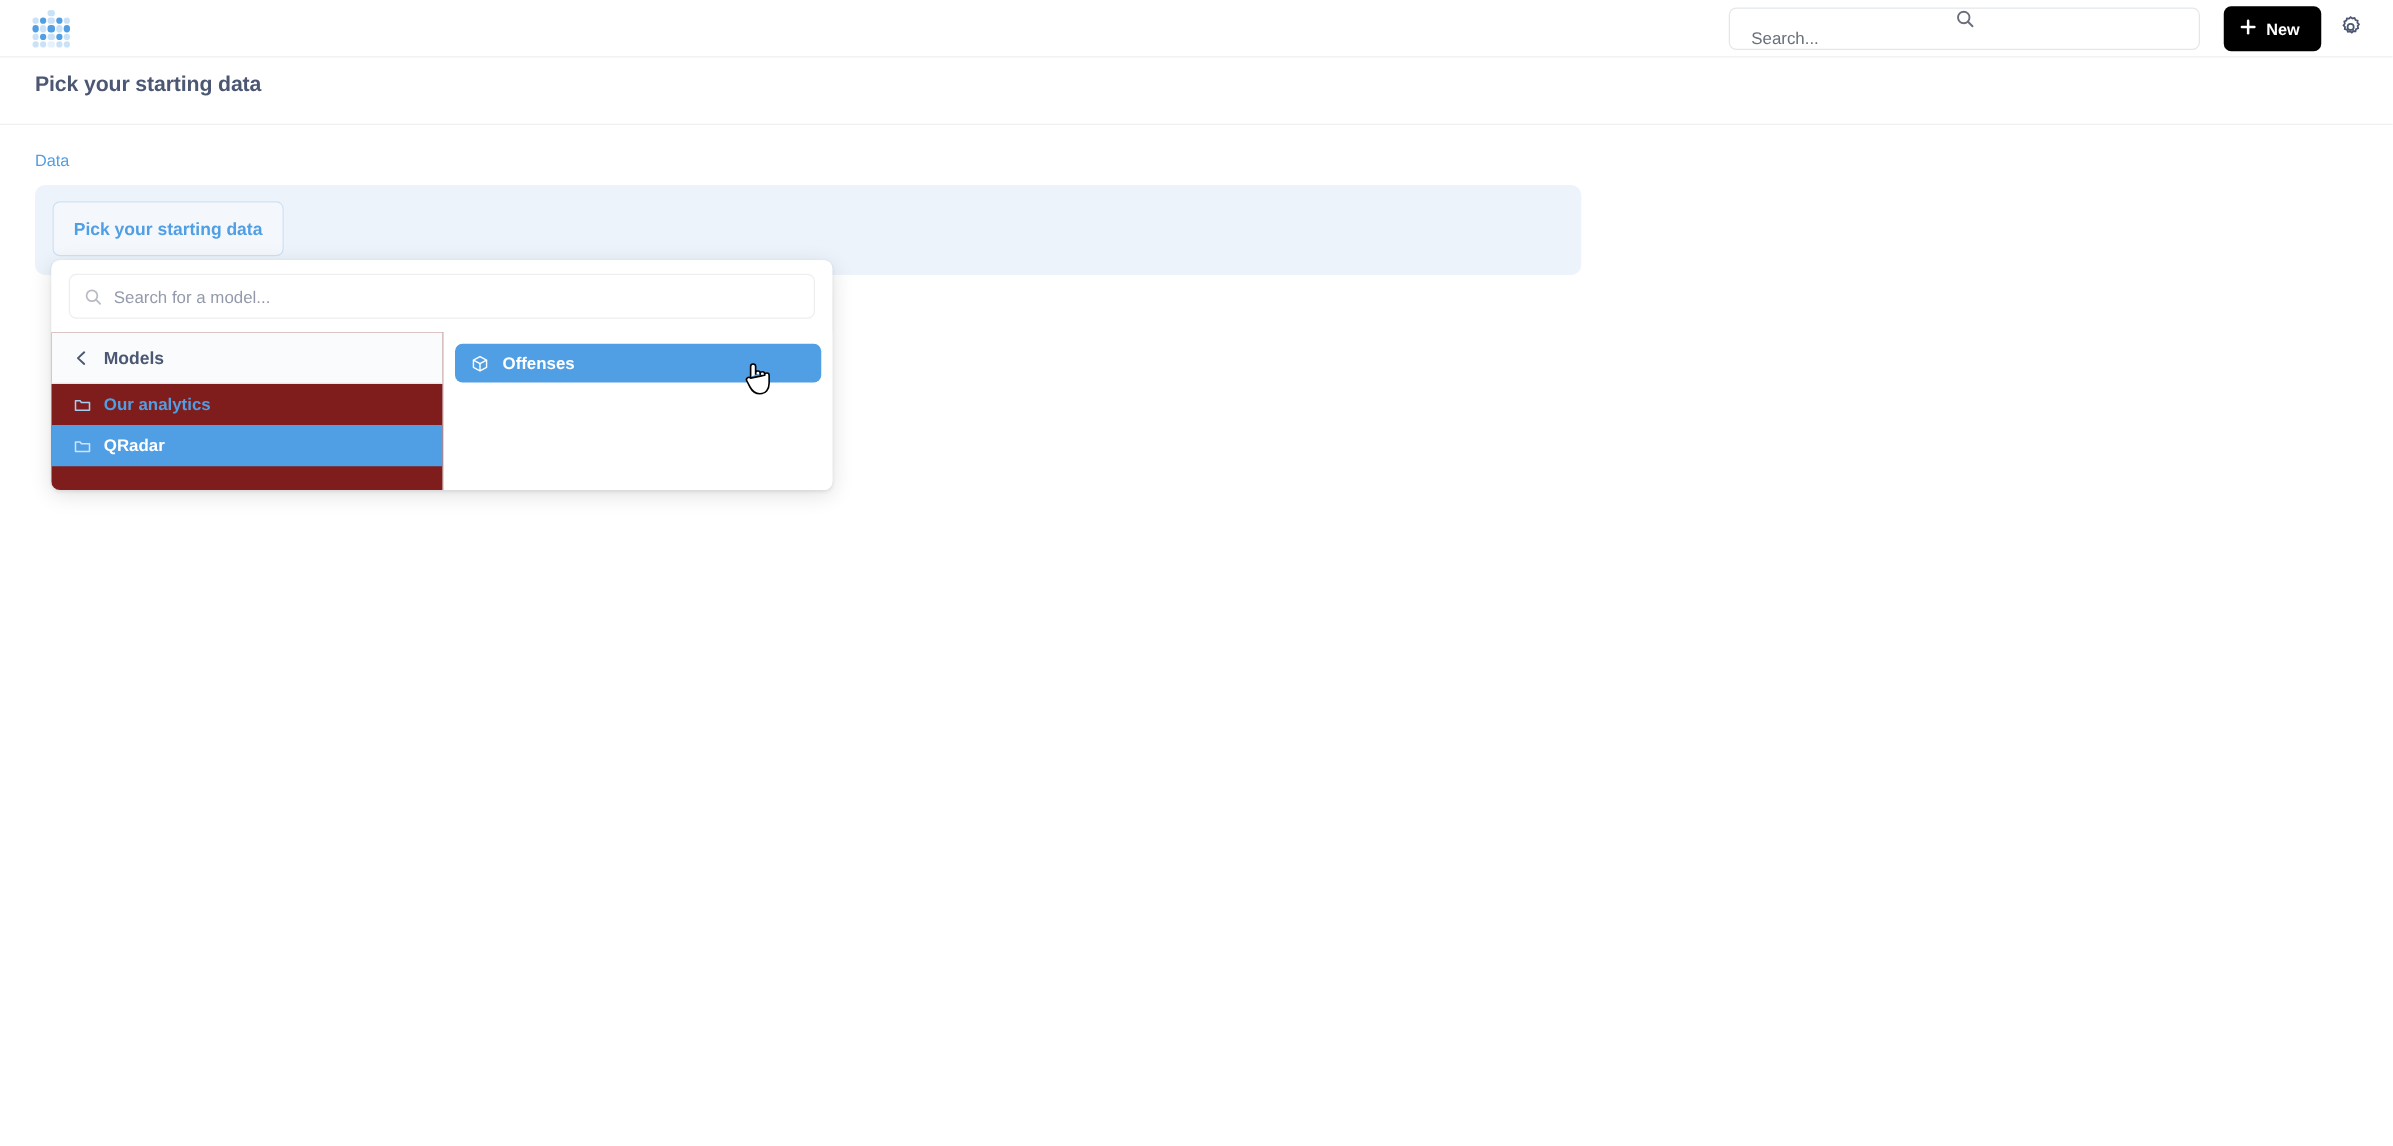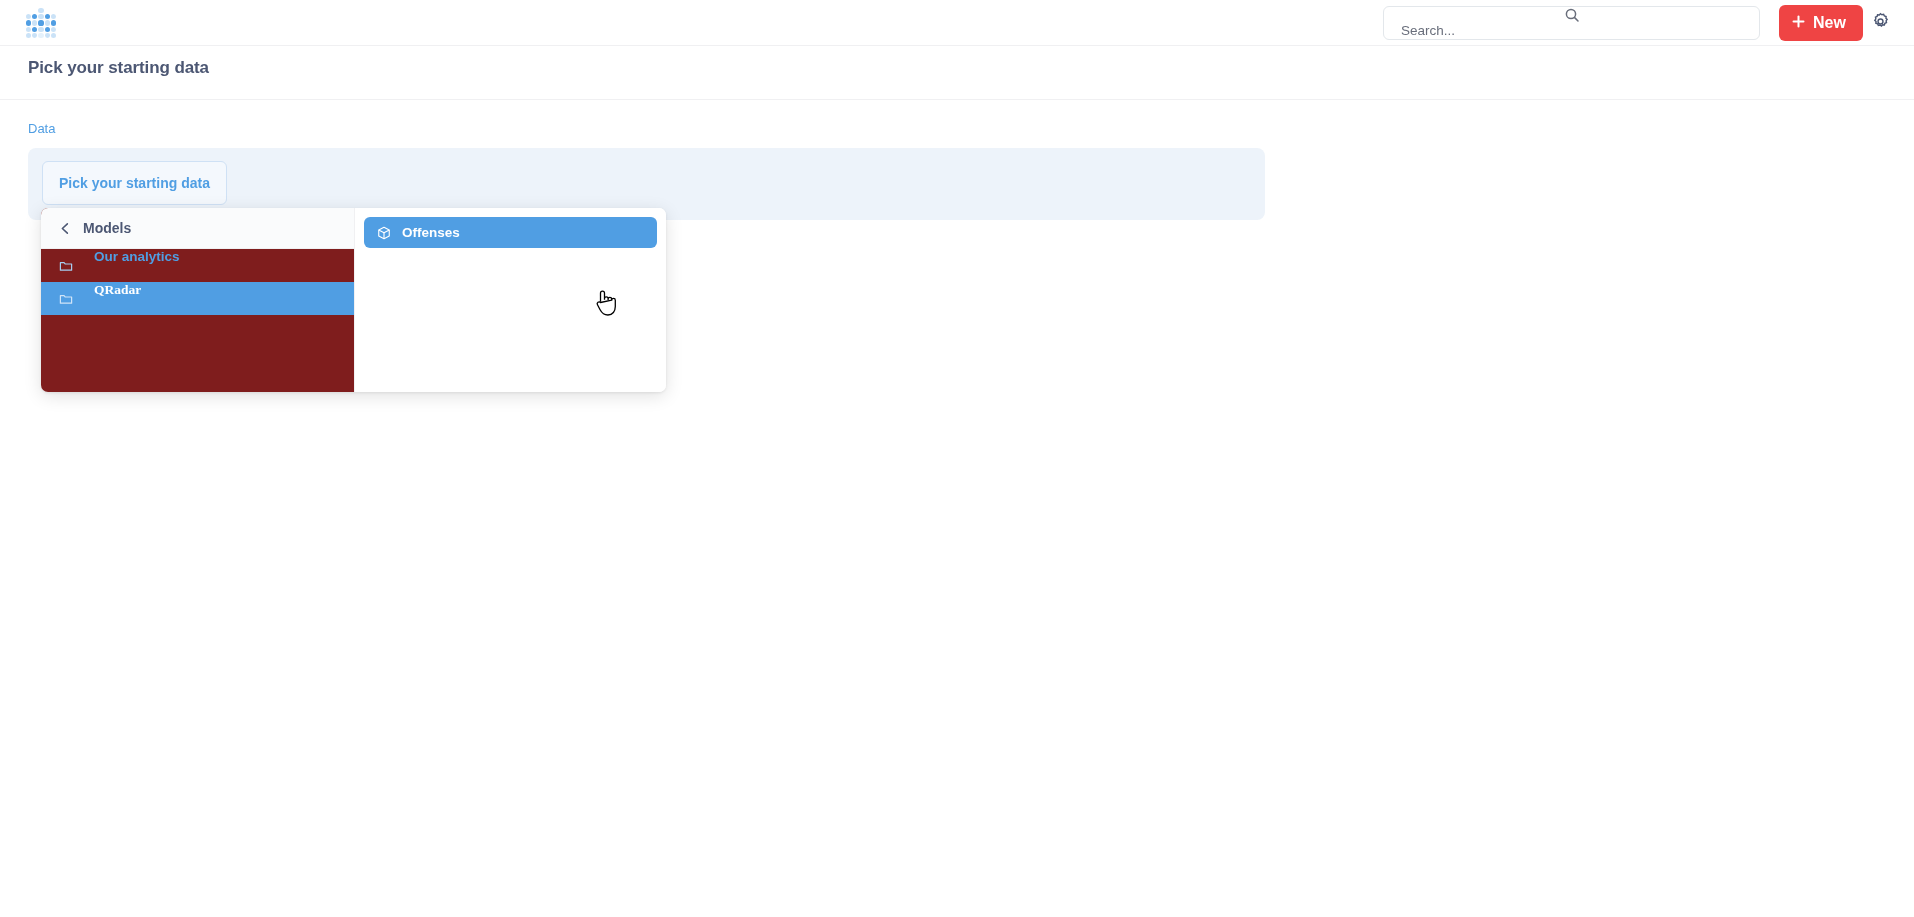--- a/index.html
+++ b/index.html
@@ -62,25 +62,25 @@
     width: 100%;
   }
   .search-input::placeholder { color: #696e7b; }
 
   .new-btn {
     position: absolute;
     left: 1779px;
     top: 5px;
     height: 36px;
     padding: 0 17px 0 13px;
-    background: #ef4444;
+    background: #000000;
     border: 0;
     border-radius: 6px;
     color: #fff;
-    font-size: 16px;
+    font-size: 13px;
     font-weight: 700;
     font-family: "Liberation Sans", sans-serif;
     display: flex;
     align-items: center;
     gap: 8px;
     cursor: pointer;
   }
   .gear-btn {
     position: absolute;
     left: 1869px;
@@ -211,32 +211,32 @@
     border-bottom: 1px solid #f0f0f2;
     cursor: pointer;
   }
   .col-header .chev { color: #4c5773; display: flex; align-items: center; }
   .col-header .lbl { font-size: 14px; font-weight: 700; color: #4c5773; }
 
   .col-list { flex: 1 1 auto; overflow: hidden; }
   .folder-row {
     height: 33px;
     display: flex;
-    gap: 21px;
+    align-items: center;
+    gap: 10px;
     padding: 0 18px;
     font-size: 13.5px;
     font-weight: 700;
     color: #509ee3;
     cursor: pointer;
   }
   .folder-row .fic { display: flex; align-items: center; color: #a7cdf0; }
   .folder-row.selected {
     background: #509ee3;
     color: #ffffff;
-    font-family: Liberation Serif, serif;
   }
   .folder-row.selected .fic { color: #cfe4f8; }
 
   .pop-col-right {
     flex: 1 1 auto;
     padding: 9px 9px 0 9px;
     background: #ffffff;
   }
   .model-row {
     height: 31px;
@@ -327,20 +327,31 @@
 <div class="title-rule"></div>
 
 <div class="data-label">Data</div>
 <div class="data-banner"></div>
 <button class="pick-data-btn">
   <span>Pick your starting data</span>
 </button>
 
 <div class="popover">
 
+  <div class="pop-search-row">
+    <div class="pop-search">
+      <span class="ic">
+        <svg width="15" height="15" viewBox="0 0 16 16" fill="none" stroke="currentColor" stroke-width="1.5">
+          <circle cx="7" cy="7" r="4.6"></circle>
+          <line x1="10.4" y1="10.4" x2="14" y2="14" stroke-linecap="round"></line>
+        </svg>
+      </span>
+      <input type="text" placeholder="Search for a model..." style="">
+    </div>
+  </div>
 
   <div class="pop-cols">
 
     <div class="pop-col-left">
       <div class="col-header">
         <span class="chev">
           <svg width="13" height="13" viewBox="0 0 14 14" fill="none" stroke="currentColor" stroke-width="1.7" stroke-linecap="round" stroke-linejoin="round">
             <polyline points="9,2 3.6,7 9,12"></polyline>
           </svg>
         </span>

